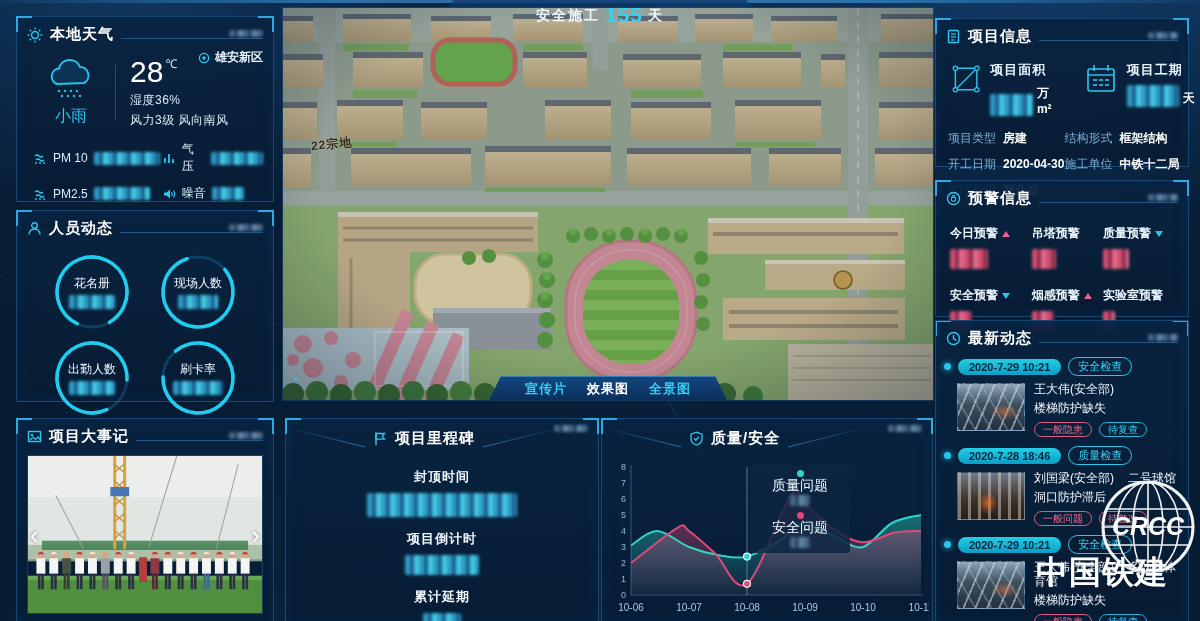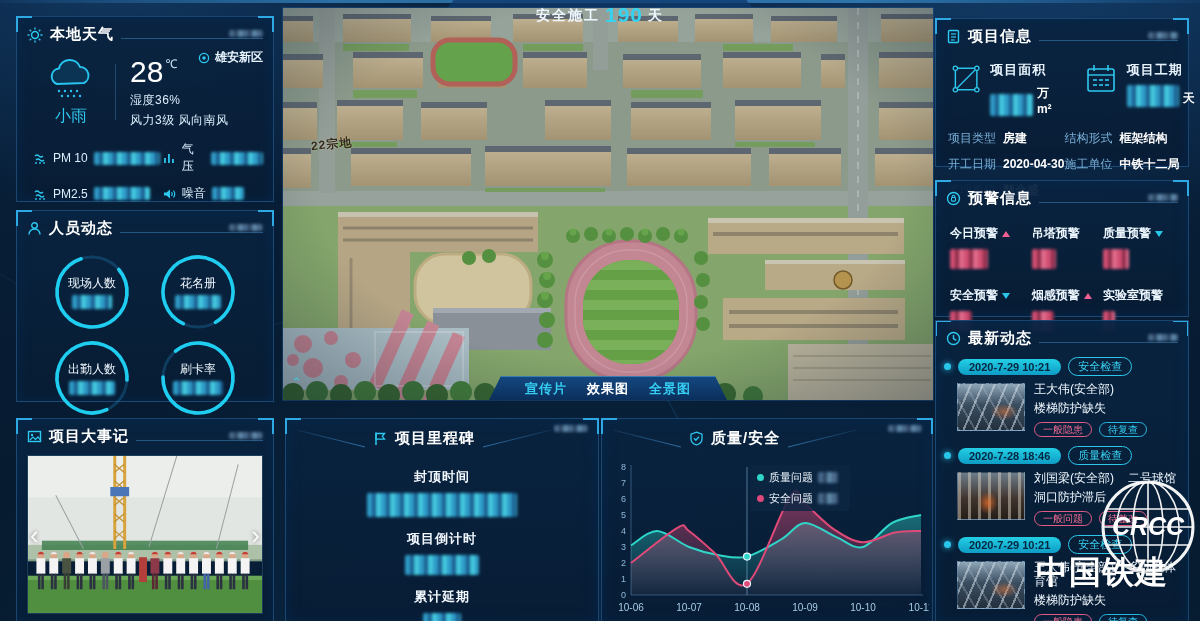--- a/index.html
+++ b/index.html
@@ -83,21 +83,21 @@
   
   .ms-body{display:flex;flex-direction:column;align-items:center;gap:4px;padding-top:6px;}
   .ms-item{display:flex;flex-direction:column;align-items:center;margin-top:9px;}
   .ms-item .ml{font-size:13px;font-weight:bold;color:#f2f8ff;letter-spacing:1px;}
   .ms-item .mv{margin-top:7px;}
 
   
   .qs-svg{position:absolute;left:3px;top:40px;}
   .tooltip{position:absolute;left:148px;top:46px;width:86px;padding:5px 7px;background:rgba(12,38,66,.85);
     border-radius:3px;z-index:3;display:flex;flex-direction:column;gap:6px;}
-  .tt-row{display:flex;align-items:center;gap:5px;font-size:11px;color:#f0f8ff;white-space:nowrap;}
+  .tt-row{display:flex;align-items:center;font-size:14px;color:#f0f8ff;white-space:nowrap;flex-direction:column;}
   .tt-dot{width:7px;height:7px;border-radius:50%;flex:0 0 auto;}
 
   
   .pi-stats{display:flex;gap:22px;padding:10px 14px 2px;}
   .pi-stat{display:flex;align-items:flex-start;gap:8px;}
   .pi-stat .sl{font-size:13px;font-weight:bold;color:#e8f4fd;letter-spacing:1px;font-family:Liberation Serif, serif;}
   .pi-val{margin-top:6px;display:flex;align-items:flex-end;gap:4px;}
   .pi-val .un{font-size:12px;color:#fff;font-weight:bold;}
   .pi-fields{display:grid;grid-template-columns:1fr 1fr;row-gap:9px;padding:12px 12px 0;}
   .pi-field{font-size:12px;white-space:nowrap;}
@@ -369,21 +369,21 @@
     <span class="plot-label">22宗地</span>
     <span class="corner-tick">⌃</span>
     <div class="view-bar">
       <button>宣传片</button>
       <button class="active">效果图</button>
       <button>全景图</button>
     </div>
   </section>
 
   <header class="page-header">
-    <span class="pre">安全施工</span><span class="days">190</span><span class="suf">天</span>
+    <span class="pre">安全施工</span><span class="days">155</span><span class="suf">天</span>
   </header>
 
   <div class="panel" style="left:16px;top:16px;width:256px;height:184px;">
     <div class="hd">
       <svg width="16" height="16" viewBox="0 0 16 16">
         <circle cx="8" cy="8" r="3.4" fill="none" stroke="#2dc9f0" stroke-width="1.5"></circle>
         <g stroke="#2dc9f0" stroke-width="1.4">
           <line x1="8" y1="0.5" x2="8" y2="2.6"></line>
             <line x1="8" y1="13.4" x2="8" y2="15.5"></line>
           <line x1="0.5" y1="8" x2="2.6" y2="8"></line>
@@ -487,35 +487,35 @@
       </svg>
       <span class="t">人员动态</span>
       <span class="line">
           <span class="mz mz-dm" style="width:34px;height:7px;margin-bottom:2px;"></span>
         </span>
     </div>
     <div class="g-grid">
       <div class="gauge">
         <svg viewBox="0 0 82 82">
           <circle cx="41" cy="41" r="35" fill="none" stroke="rgba(30,120,175,0.35)" stroke-width="3"></circle>
+          <circle cx="41" cy="41" r="35" fill="none" stroke="#1ecdf0" stroke-width="3.6" stroke-linecap="round" stroke-dasharray="186 34" transform="rotate(115 41 41)"></circle>
+        </svg>
+        <div class="g-in">
+            <span class="gl">花名册</span>
+            <span class="mz mz-cy" style="width:46px;height:14px;"></span>
+          </div>
+      </div>
+      <div class="gauge">
+        <svg viewBox="0 0 82 82">
+          <circle cx="41" cy="41" r="35" fill="none" stroke="rgba(30,120,175,0.35)" stroke-width="3"></circle>
           <circle cx="41" cy="41" r="35" fill="none" stroke="#1ecdf0" stroke-width="3.6" stroke-linecap="round" stroke-dasharray="178 42" transform="rotate(-40 41 41)"></circle>
         </svg>
         <div class="g-in">
             <span class="gl">现场人数</span>
             <span class="mz mz-cy" style="width:40px;height:14px;"></span>
-          </div>
-      </div>
-      <div class="gauge">
-        <svg viewBox="0 0 82 82">
-          <circle cx="41" cy="41" r="35" fill="none" stroke="rgba(30,120,175,0.35)" stroke-width="3"></circle>
-          <circle cx="41" cy="41" r="35" fill="none" stroke="#1ecdf0" stroke-width="3.6" stroke-linecap="round" stroke-dasharray="186 34" transform="rotate(115 41 41)"></circle>
-        </svg>
-        <div class="g-in">
-            <span class="gl">花名册</span>
-            <span class="mz mz-cy" style="width:46px;height:14px;"></span>
           </div>
       </div>
       <div class="gauge">
         <svg viewBox="0 0 82 82">
           <circle cx="41" cy="41" r="35" fill="none" stroke="rgba(30,120,175,0.35)" stroke-width="3"></circle>
           <circle cx="41" cy="41" r="35" fill="none" stroke="#1ecdf0" stroke-width="3.6" stroke-linecap="round" stroke-dasharray="182 38" transform="rotate(65 41 41)"></circle>
         </svg>
         <div class="g-in">
             <span class="gl">出勤人数</span>
             <span class="mz mz-cy" style="width:46px;height:14px;"></span>

